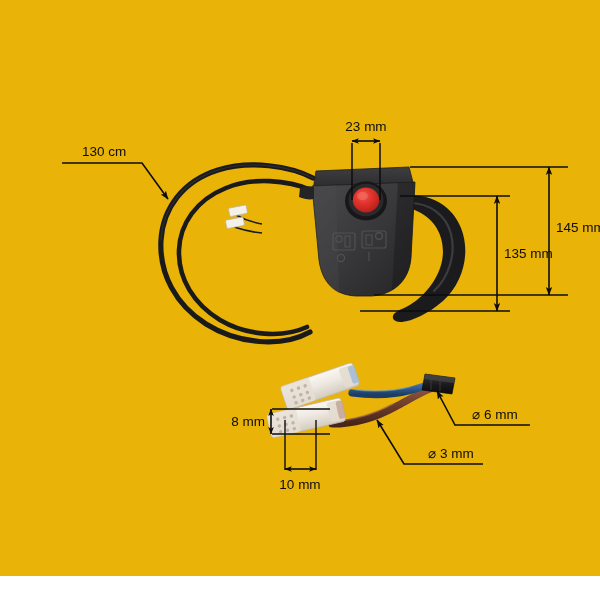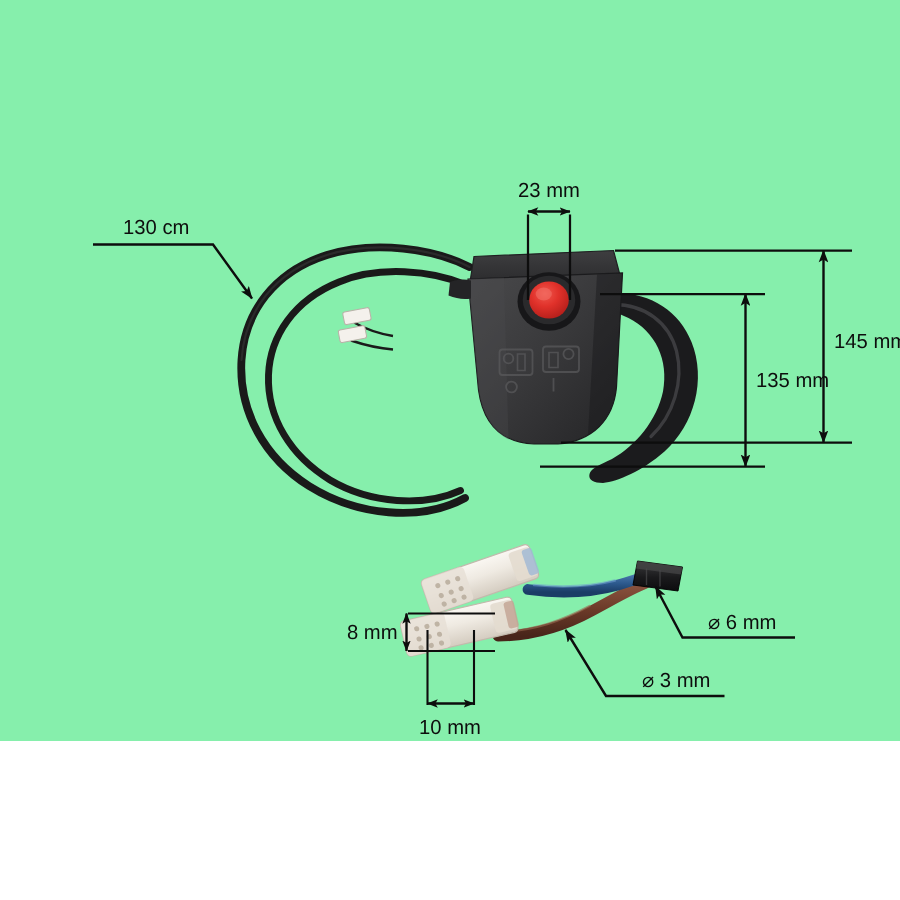--- a/index.html
+++ b/index.html
@@ -10,22 +10,22 @@
   }
   body {
     font-family: "Liberation Sans", sans-serif;
     width: 600px;
     height: 600px;
     overflow: hidden;
   }
   #stage {
     position: relative;
     width: 600px;
-    height: 494px;
-    background: #86efac;
+    height: 576px;
+    background: #eab308;
   }
   #stage svg {
     position: absolute;
     top: 0;
     left: 0;
     width: 600px;
     height: 600px;
   }
   .dim-text {
     font-family: "Liberation Sans", sans-serif;

